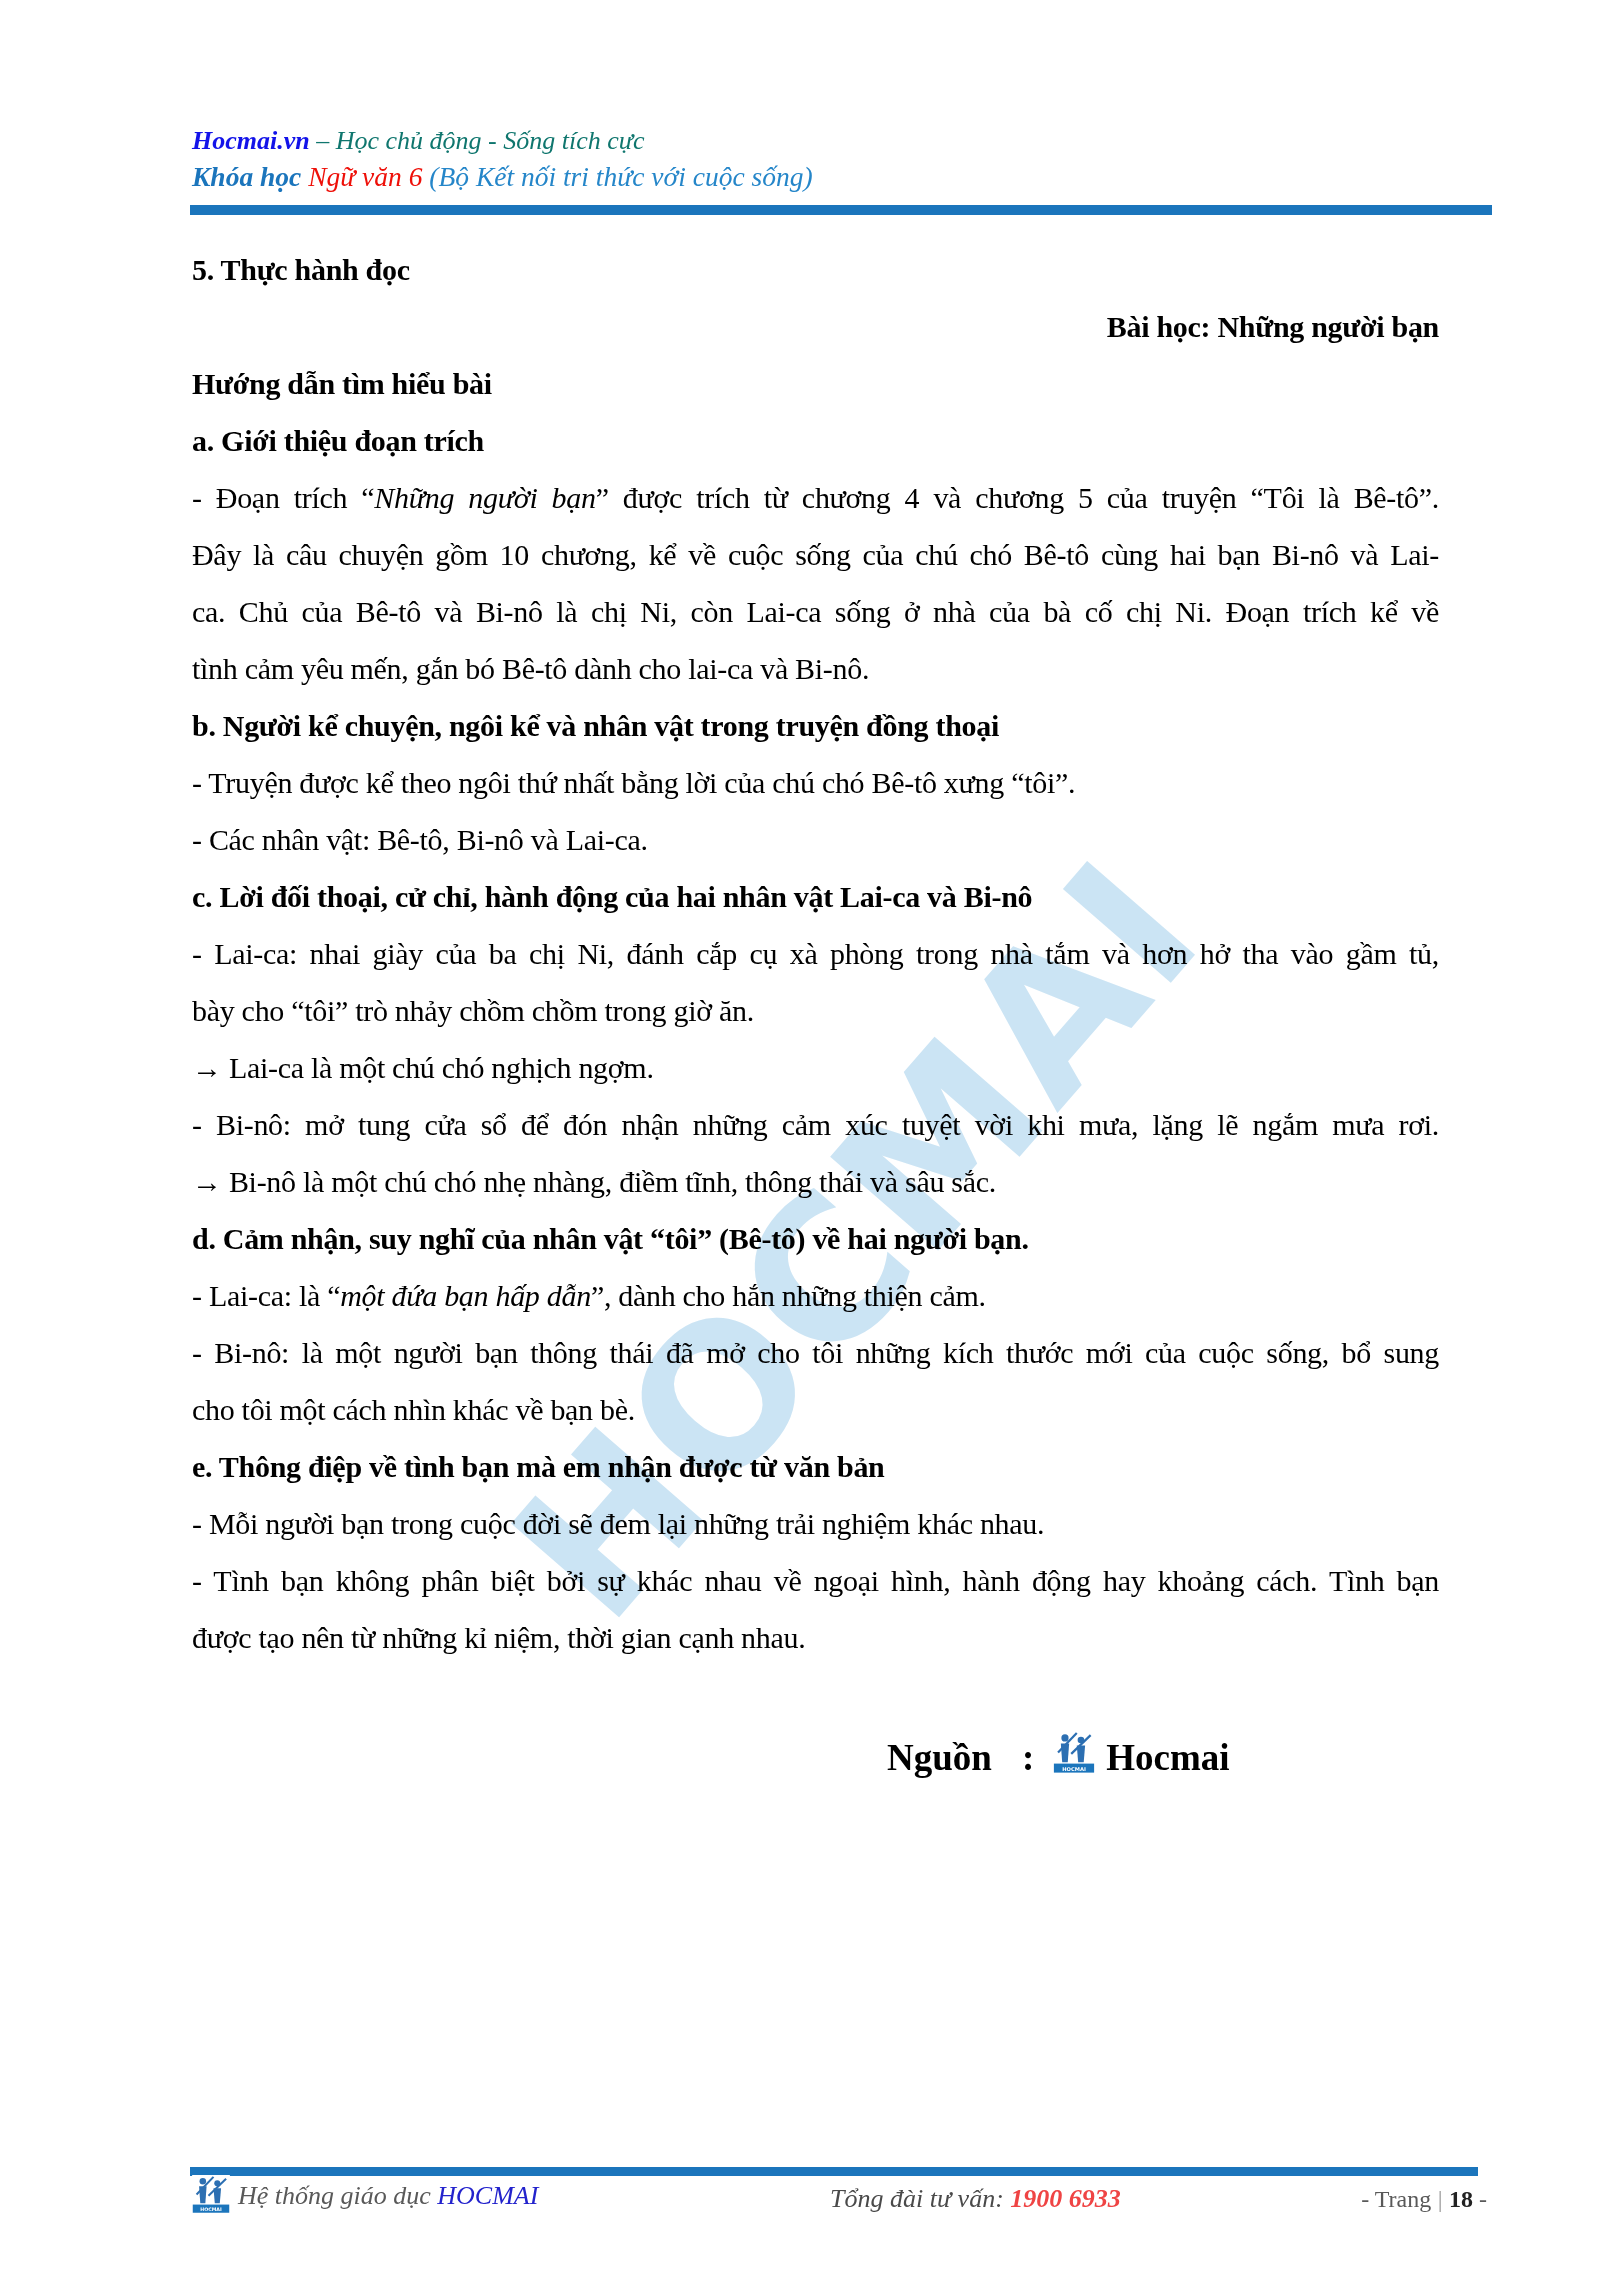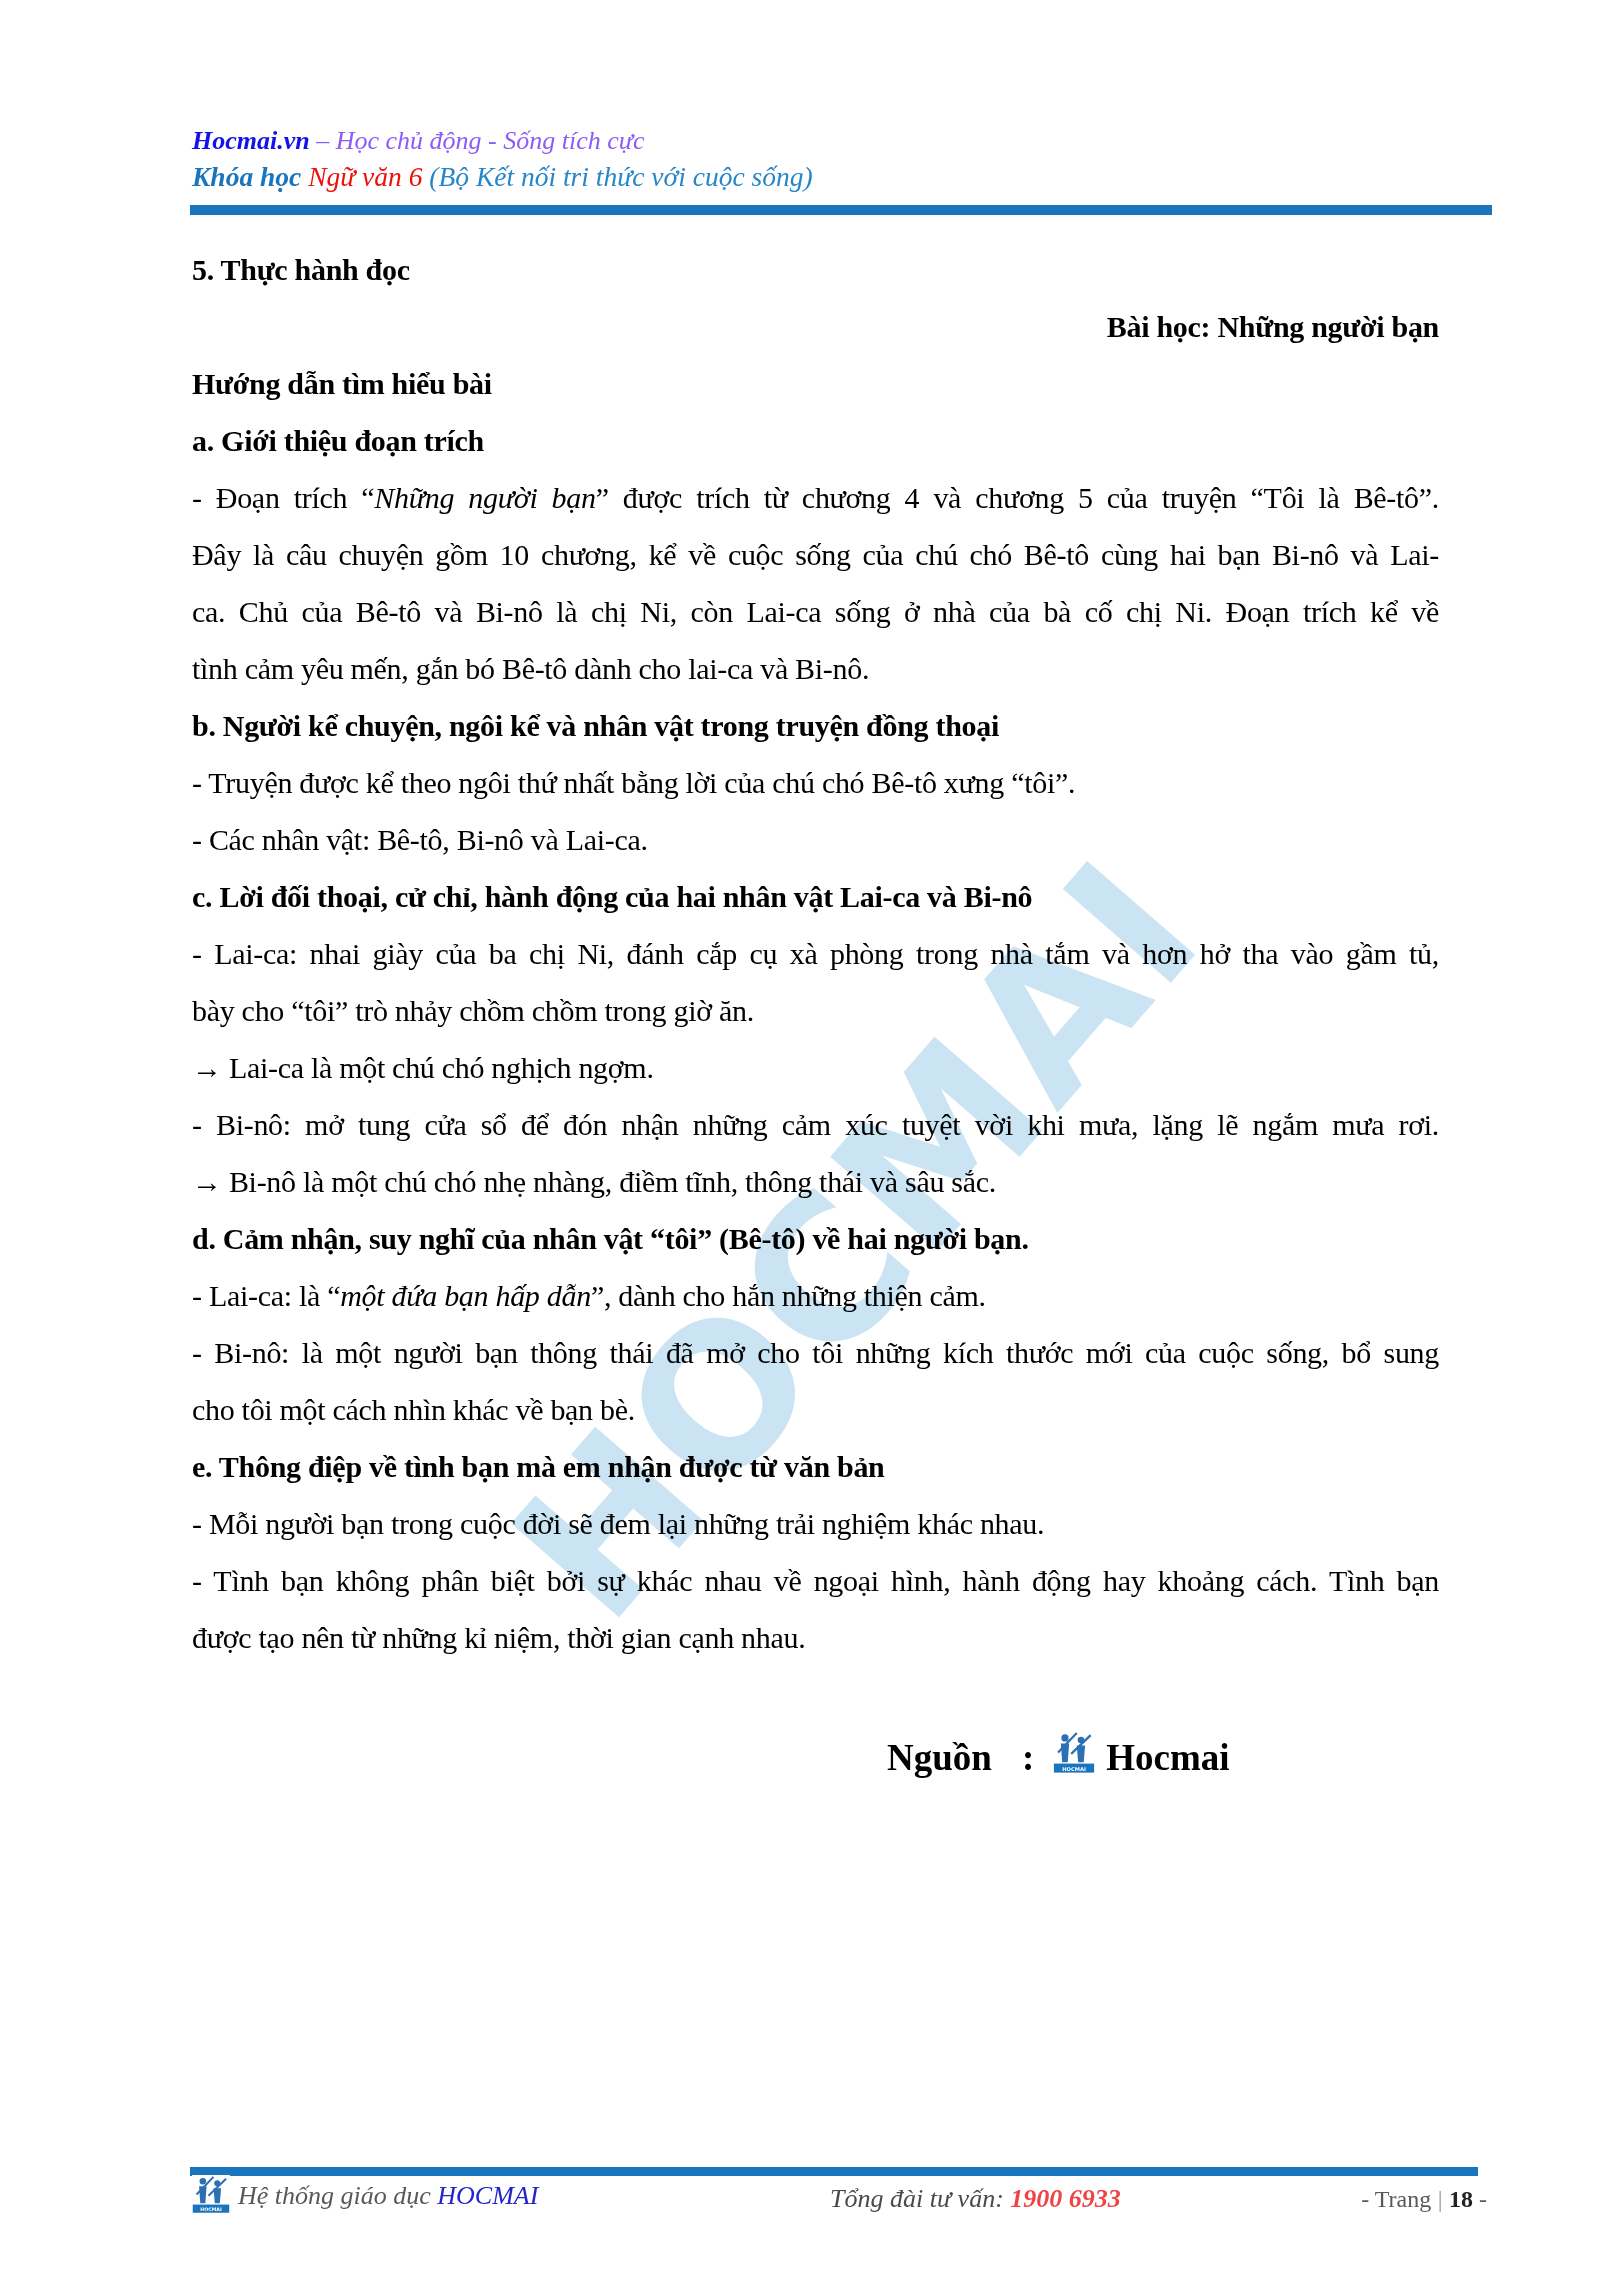--- a/index.html
+++ b/index.html
@@ -39,21 +39,21 @@
            white-space:nowrap;z-index:2;}
   .f-right .pg{font-weight:bold;color:#222;}
   .f-right .sep{color:#999;padding:0 6.5px;}
 </style>
 </head>
 <body>
 
 <div class="page">
 
   <div class="hdr">
-    <div class="hdr-l1"><span style="font-weight: bold; font-style: italic; color: rgb(19, 19, 233);">Hocmai.vn</span><span style="font-style: italic; color: #8b5cf6;"> – Học chủ động - Sống tích cực</span></div>
+    <div class="hdr-l1"><span style="font-weight: bold; font-style: italic; color: rgb(19, 19, 233);">Hocmai.vn</span><span style="font-style: italic; color: #0f766e;"> – Học chủ động - Sống tích cực</span></div>
     <div class="hdr-l2"><span style="font-weight: bold; font-style: italic; color: rgb(27, 117, 188); text-align: center;">Khóa học </span><span style="font-style: italic; color: rgb(238, 16, 9);">Ngữ văn 6 </span><span style="font-style: italic; color: rgb(37, 134, 201);">(Bộ Kết nối tri thức với cuộc sống)</span></div>
   </div>
   <div class="hdr-rule" style="background-color: rgb(27, 117, 188);"></div>
 
   <div class="wm" style="color: rgb(203, 228, 244);">HOCMAI</div>
 
   <div class="docbody" id="body-lines">
       <div class="line b"><span>5. Thực hành đọc</span></div>
       <div class="line b center"><span>Bài học: Những người bạn</span></div>
       <div class="line b"><span>Hướng dẫn tìm hiểu bài</span></div>

